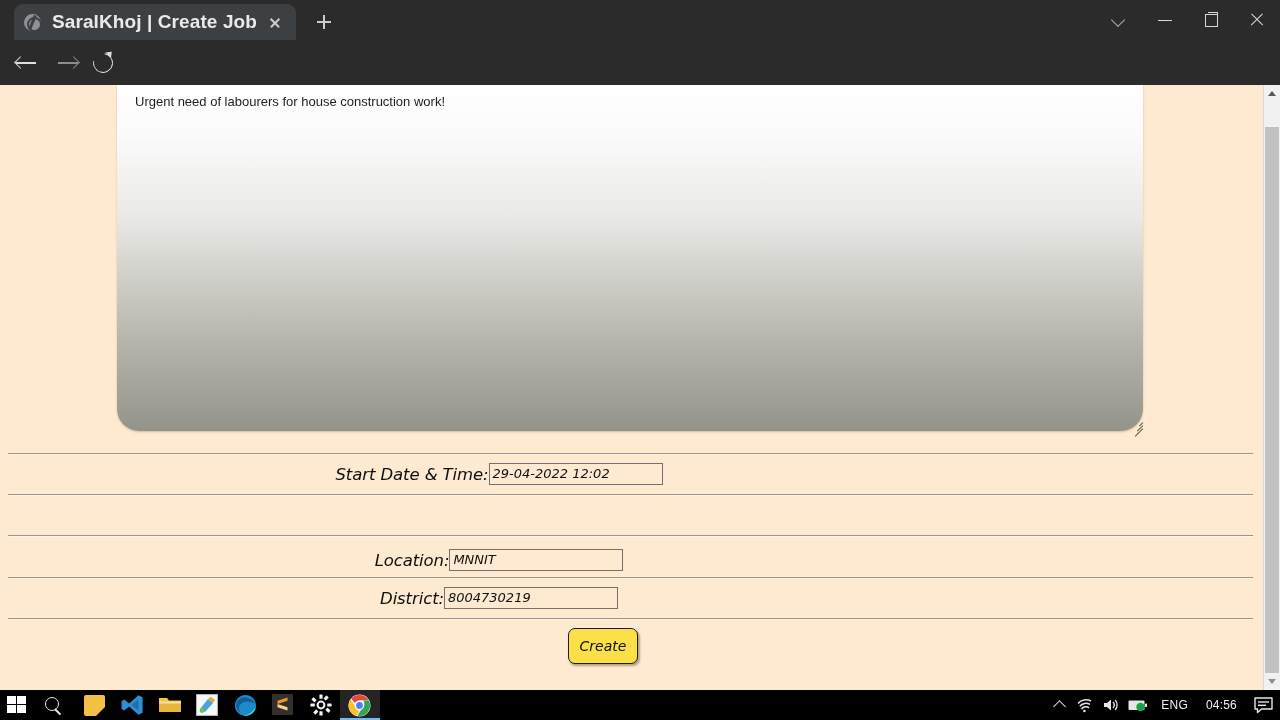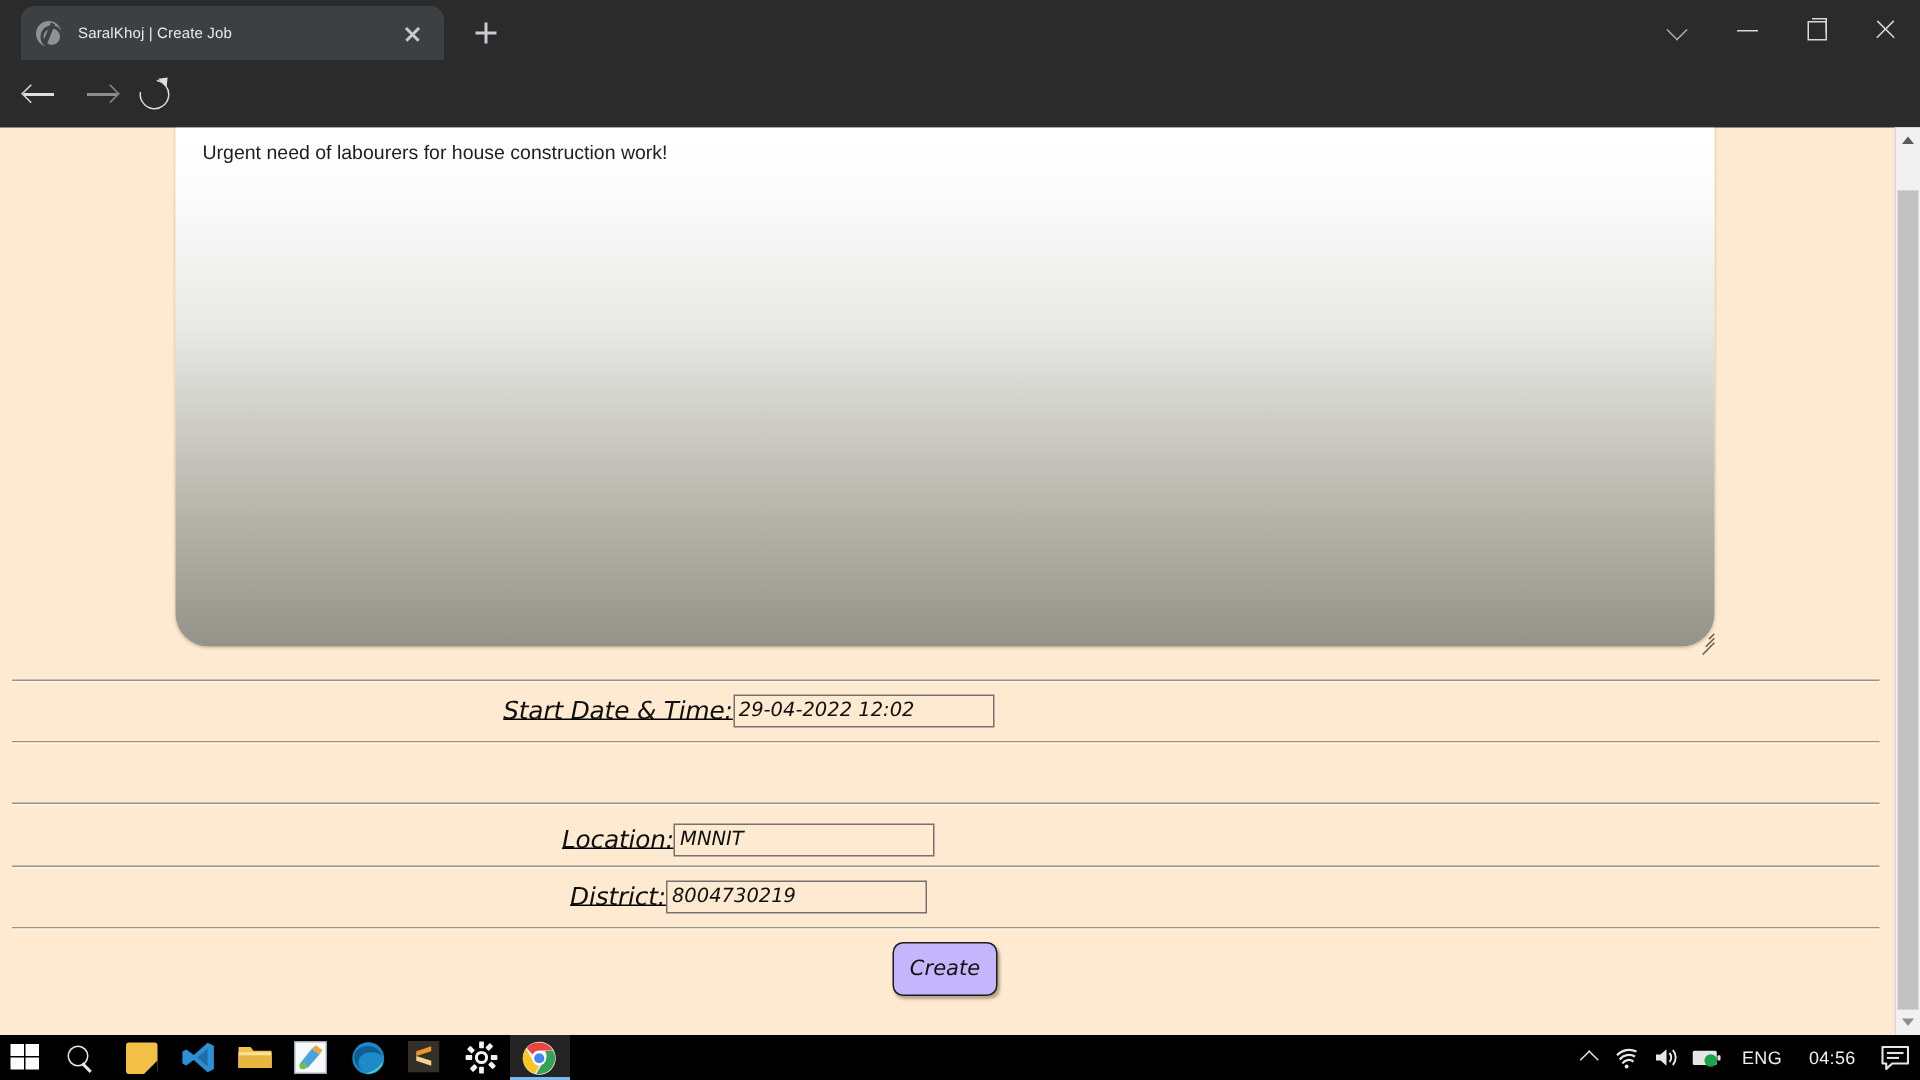--- a/index.html
+++ b/index.html
@@ -26,22 +26,22 @@
   }
   .tab-favicon::before {
     content:""; position:absolute; left:3px; top:3px; width:11px; height:11px;
     border-radius:50%; border:2px solid #3c4043;
   }
   .tab-favicon::after {
     content:""; position:absolute; left:7px; top:1px; width:3px; height:15px;
     background:#3c4043; transform:rotate(22deg);
   }
   .tab-title {
-    color:#e8eaed; font-size:10px; white-space:nowrap; overflow:hidden;
-    flex:1 1 auto; letter-spacing:.1px;
+    color:#e8eaed; font-size:19px; white-space:nowrap; overflow:hidden;
+    flex:1 1 auto; letter-spacing:.1px;font-weight:bold;
   }
   .tab-close {
     width:22px; height:22px; flex:0 0 auto; position:relative; border-radius:50%;
   }
   .tab-close::before, .tab-close::after {
     content:""; position:absolute; left:5px; top:10.5px; width:12px; height:1.6px;
     background:#c9ccd1;
   }
   .tab-close::before { transform:rotate(45deg); }
   .tab-close::after  { transform:rotate(-45deg); }
@@ -206,21 +206,20 @@
   .resize-grip i:nth-child(3) { bottom:8px;  width:5px;  }
 
   hr.sep {
     position:absolute; left:8px; width:1245px; height:0;
     border:none; border-top:1px solid #9c9384; border-bottom:1px solid #fff6e6;
   }
 
   .field-row {
     position:absolute; left:0; width:998px; text-align:center;
     white-space:nowrap;
-    text-decoration:underline;
   }
   .field-label {
     font-family:"DejaVu Sans", sans-serif;
     font-style:italic; font-size:16.5px; color:#0f0f0f; letter-spacing:-.1px;
     vertical-align:middle;
   }
   .field-input {
     display:inline-block; vertical-align:middle;
     background:#fdead0;
     border:1.6px solid #767170;
@@ -228,22 +227,22 @@
     font-style:italic; font-size:13px; color:#101010;
     padding:2px 3px; height:22px; line-height:16px;
     position:relative; text-align:left;
   }
   .inp-date { width:174px; }
   .inp-loc  { width:174px; }
   .inp-dist { width:174px; }
   .inp-cont { width:174px; }
 
   .create-btn {
-    position:absolute; left:595px; top:543px; width:70px; height:36px;
-    background:#c4b5fd; border:1.4px solid #1c1c1c; border-radius:7px;
+    position:absolute; left:568px; top:543px; width:70px; height:36px;
+    background:#fde047; border:1.4px solid #1c1c1c; border-radius:7px;
     font-family:"DejaVu Sans", sans-serif;
     font-style:italic; font-size:14px; color:#101010;
     box-shadow:1.5px 2px 2px rgba(90,75,50,.45);
     cursor:pointer;
   }
 
   
   .scrollbar {
     position:absolute; right:0; top:85px; width:17px; height:605px;
     background:#f1f1f1; border-left:1px solid #d9d9d9;

